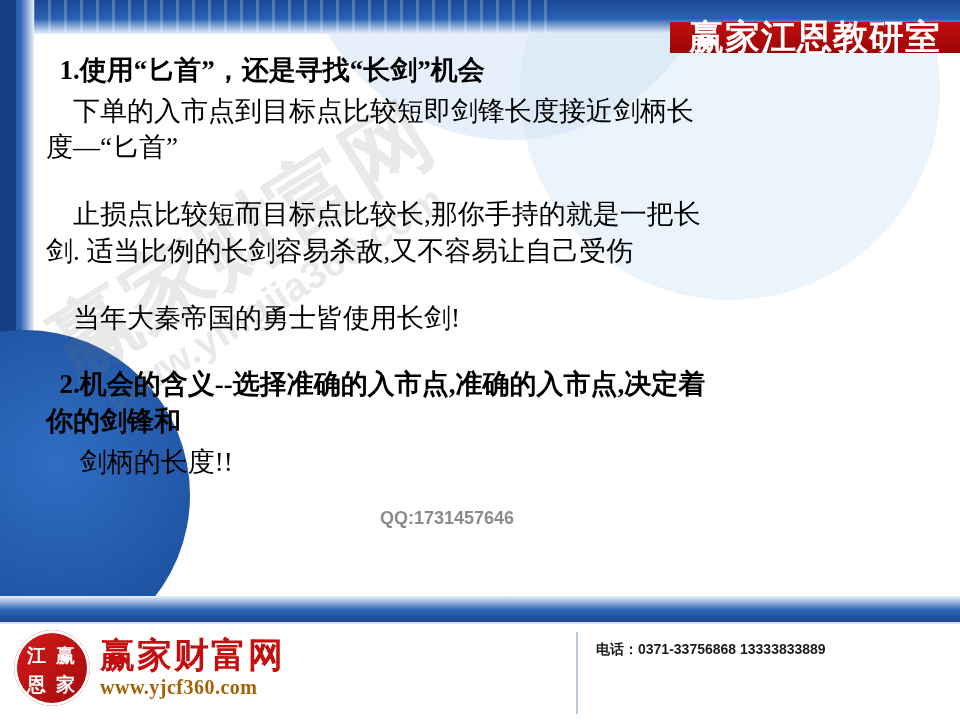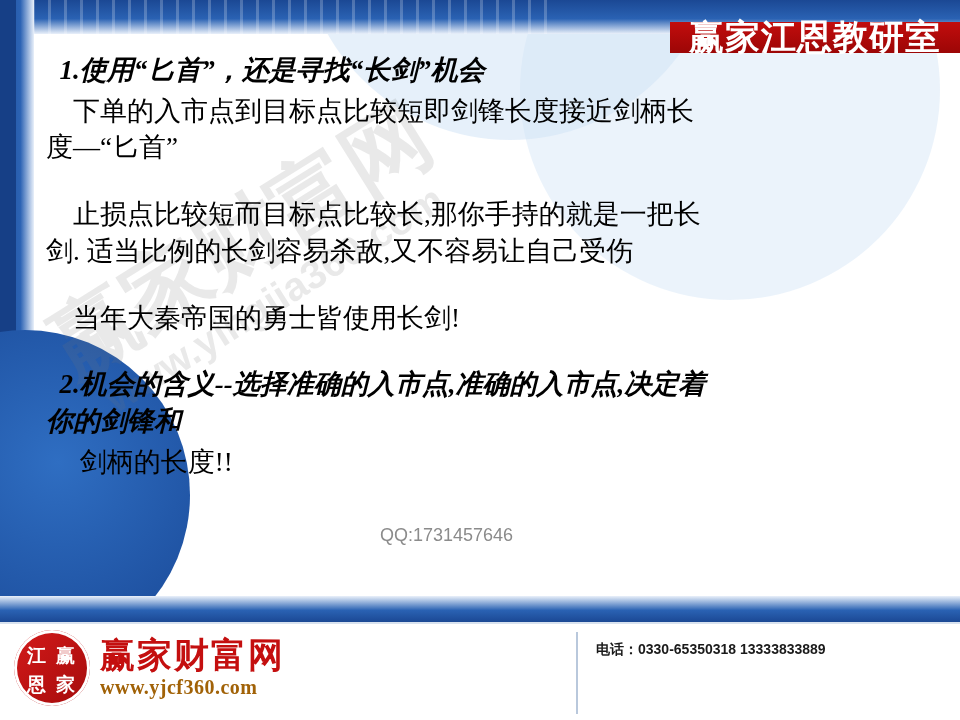--- a/index.html
+++ b/index.html
@@ -128,32 +128,30 @@
     font-size: 27px;
     line-height: 1.36;
     margin-bottom: 4px;
     white-space: pre-wrap;
   }
   .spacer {
     height: 26px;
   }
   .numbered {
     font-weight: bold;
-    font-style: italic;
   }
 
   
   .qq-inline {
     position: absolute;
     left: 380px; top: 508px;
     font-size: 18px;
-    font-weight: normal;
+    font-weight: bold;
     color: #8b8b8b;
     font-family: "Liberation Sans", sans-serif;
-    margin-top: 17px;
   }
 
   
   .footer {
     position: absolute;
     left: 0; top: 622px;
     width: 960px; height: 98px;
     background: #ffffff;
     border-top: 2px solid #d8e2ef;
   }
@@ -268,17 +266,17 @@
         <span class="seal-bl">恩</span>
         <span class="seal-br">家</span>
       </div>
       <div class="logo-text">
         <div class="logo-cn">赢家财富网</div>
         <div class="logo-url">www.yjcf360.com</div>
       </div>
     </div>
     <div class="footer-divider"></div>
     <div class="footer-info">
-      <div>电话：0330-65350318  13333833889</div>
+      <div>电话：0371-33756868  13333833889</div>
     </div>
   </div>
 
 </div>
 
 </body></html>

